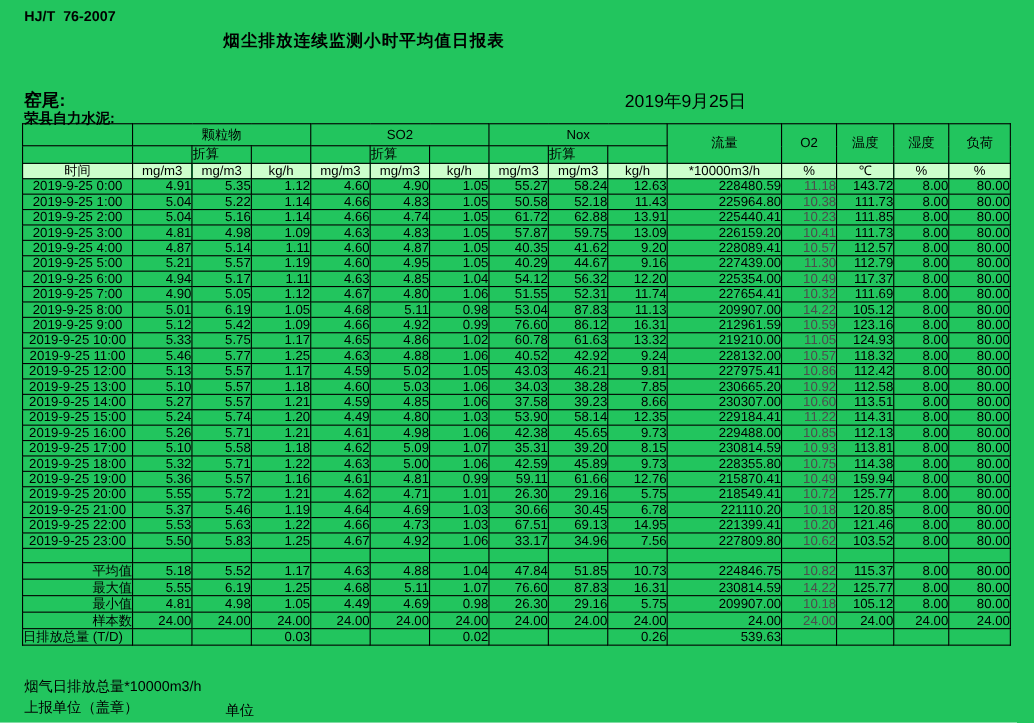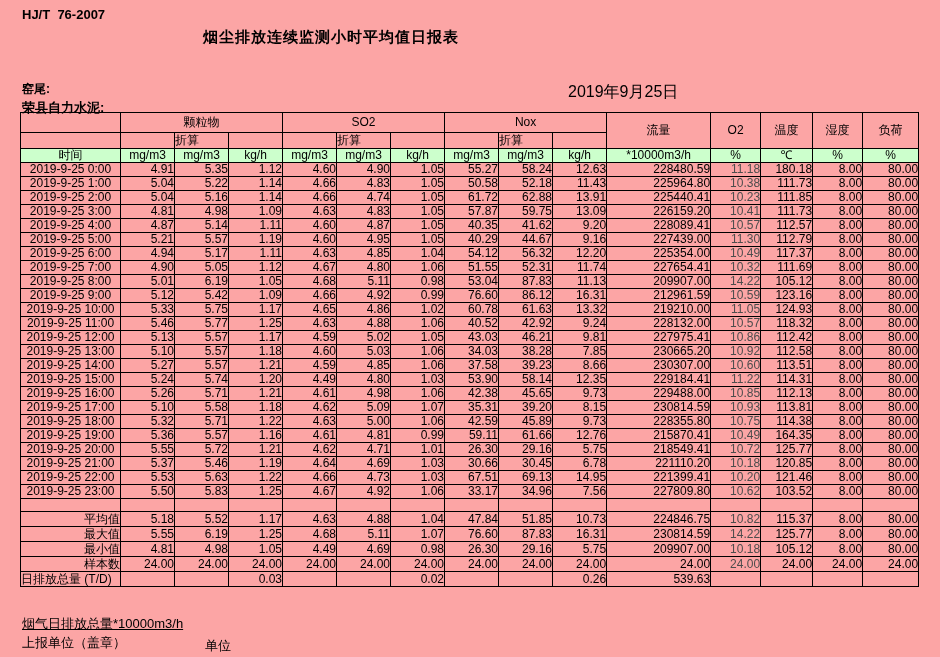--- a/index.html
+++ b/index.html
@@ -1,39 +1,39 @@
 <!DOCTYPE html>
 <html><head>
 <meta charset="utf-8">
 <style>
   html,body{margin:0;padding:0;background:#ffffff;}
   body{width:940px;height:657px;font-family:"Liberation Sans",sans-serif;color:#000;}
-  .page{position:relative;width:940px;height:657px;background:#fca5a5;overflow:hidden;}
+  .page{position:relative;width:940px;height:657px;background:#22c55e;overflow:hidden;}
   .std{position:absolute;left:22px;top:7px;font-weight:bold;font-size:13px;white-space:pre;}
   .title{position:absolute;left:203px;top:28px;font-weight:bold;font-size:15px;letter-spacing:1px;}
   .company{position:absolute;left:22px;top:63px;font-weight:bold;font-size:13px;margin-top:36px;}
-  .site{position:absolute;left:22px;top:81px;font-weight:bold;font-size:12px;}
+  .site{position:absolute;left:22px;top:81px;font-weight:bold;font-size:16px;}
   .date{position:absolute;left:568px;top:82px;font-size:16px;}
 
   table.report{position:absolute;left:20px;top:112px;width:898px;border-collapse:collapse;table-layout:fixed;}
   table.report td{border:1px solid #000;font-size:12px;padding:0;height:13px;line-height:13px;
                   white-space:nowrap;overflow:hidden;}
   tr.hrA td{height:19px;text-align:center;}
   tr.hrB td{height:15px;text-align:left;}
   tr.unitrow td{background:#ccffcc;text-align:center;height:13px;}
   td.t{text-align:center;padding-right:5px;}
   td.n{text-align:right;padding-right:9px;}
   td.flowcol{padding-right:12px;}
   td.o2col{color:#4d4d4d;}
   tr.emptyrow td{height:12px;}
   tr.sumrow td{height:14px;}
   td.sumlabel{text-align:right;padding-right:3px;}
   td.totlabel{text-align:left;padding-left:1px;}
 
-  .fnote{position:absolute;left:22px;top:615px;font-size:13px;text-decoration:underline;}
+  .fnote{position:absolute;left:22px;top:615px;font-size:13px;}
   .freport{position:absolute;left:22px;top:634px;font-size:13px;}
   .funit{position:absolute;left:205px;top:637px;font-size:13px;}
 </style>
 </head>
 <body>
 
 <div class="page">
   <div class="std">HJ/T  76-2007</div>
   <div class="title">烟尘排放连续监测小时平均值日报表</div>
   <div class="company">荣县自力水泥:</div>
@@ -107,21 +107,21 @@
           <td class="n">5.35</td>
           <td class="n">1.12</td>
           <td class="n">4.60</td>
           <td class="n">4.90</td>
           <td class="n">1.05</td>
           <td class="n">55.27</td>
           <td class="n">58.24</td>
           <td class="n">12.63</td>
           <td class="n flowcol">228480.59</td>
           <td class="n o2col">11.18</td>
-          <td class="n">180.18</td>
+          <td class="n">143.72</td>
           <td class="n">8.00</td>
           <td class="n">80.00</td>
         </tr>
         <tr>
           <td class="t">2019-9-25  1:00</td>
           <td class="n">5.04</td>
           <td class="n">5.22</td>
           <td class="n">1.14</td>
           <td class="n">4.66</td>
           <td class="n">4.83</td>
@@ -430,21 +430,21 @@
           <td class="n">5.57</td>
           <td class="n">1.16</td>
           <td class="n">4.61</td>
           <td class="n">4.81</td>
           <td class="n">0.99</td>
           <td class="n">59.11</td>
           <td class="n">61.66</td>
           <td class="n">12.76</td>
           <td class="n flowcol">215870.41</td>
           <td class="n o2col">10.49</td>
-          <td class="n">164.35</td>
+          <td class="n">159.94</td>
           <td class="n">8.00</td>
           <td class="n">80.00</td>
         </tr>
         <tr>
           <td class="t">2019-9-25 20:00</td>
           <td class="n">5.55</td>
           <td class="n">5.72</td>
           <td class="n">1.21</td>
           <td class="n">4.62</td>
           <td class="n">4.71</td>

